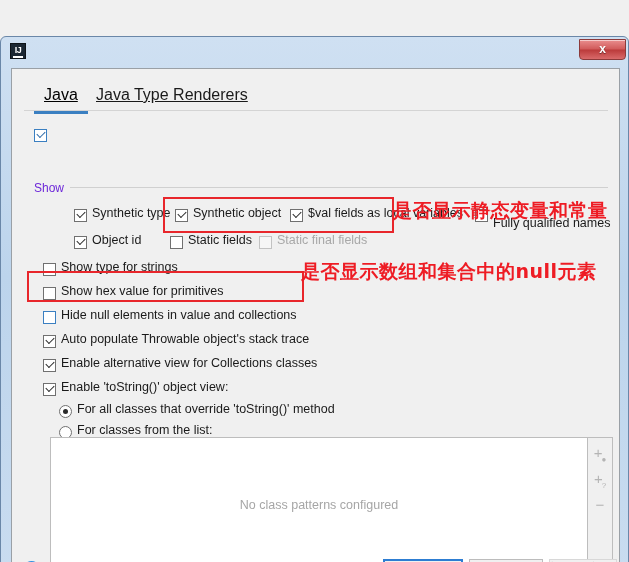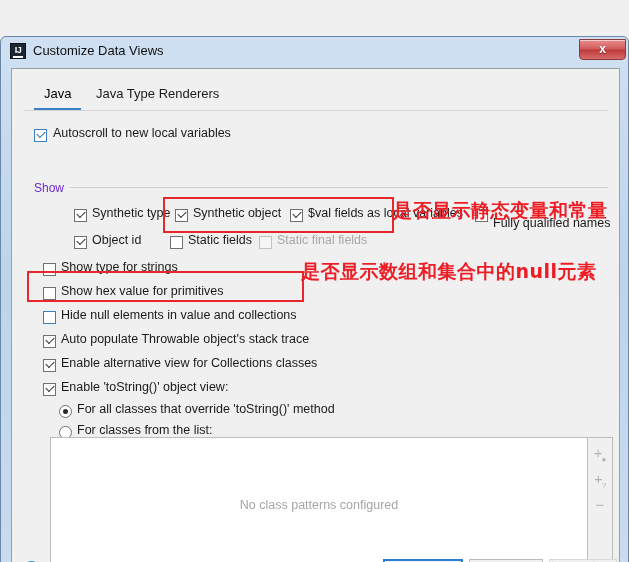--- a/index.html
+++ b/index.html
@@ -104,25 +104,26 @@
   
   .tabs {
     position: absolute;
     left: 12px; top: 13px;
     width: 584px;
     height: 28px;
   }
   .tab {
     position: absolute;
     top: 0;
-    font-size: 13px;
+    font-size: 16px;
     color: #1a1a1a;
     padding: 4px 10px 7px 10px;
     cursor: pointer;
     white-space: nowrap;
+    text-decoration: underline;
   }
   .tab.active {
     border-bottom: 3px solid #3a7fc1;
     color: #000000;
   }
   .tab-0 { left: 10px; }
   .tab-1 { left: 62px; }
   .tabs-underline {
     position: absolute;
     left: 12px; top: 41px;
@@ -305,36 +306,34 @@
 </head>
 <body>
 
 <div id="app">
   <div class="window">
 
     <div class="titlebar">
       <div class="title-icon">
         IJ<span class="bar"></span>
       </div>
-      <div class="title-text">Customize Data Views</div>
       <div class="close-btn">
         <span class="x">x</span>
       </div>
     </div>
 
     <div class="client">
 
       <div class="tabs">
         <div class="tab tab-0 active">Java</div>
         <div class="tab tab-1">Java Type Renderers</div>
       </div>
       <div class="tabs-underline"></div>
 
       <div class="cb blue checked" style="left:22px; top:60px;"></div>
-      <div class="opt-label" style="left:41px; top:57px;">Autoscroll to new local variables</div>
 
       <div class="group-title" style="left:22px; top:112px;">Show</div>
       <div class="group-line" style="left:58px; top:118px; width:538px;"></div>
 
       <div class="cb checked" style="left:62px; top:140px;"></div>
       <div class="opt-label" style="left:80px; top:137px;">Synthetic type</div>
 
       <div class="cb checked" style="left:163px; top:140px;"></div>
       <div class="opt-label" style="left:181px; top:137px;">Synthetic object</div>
 

